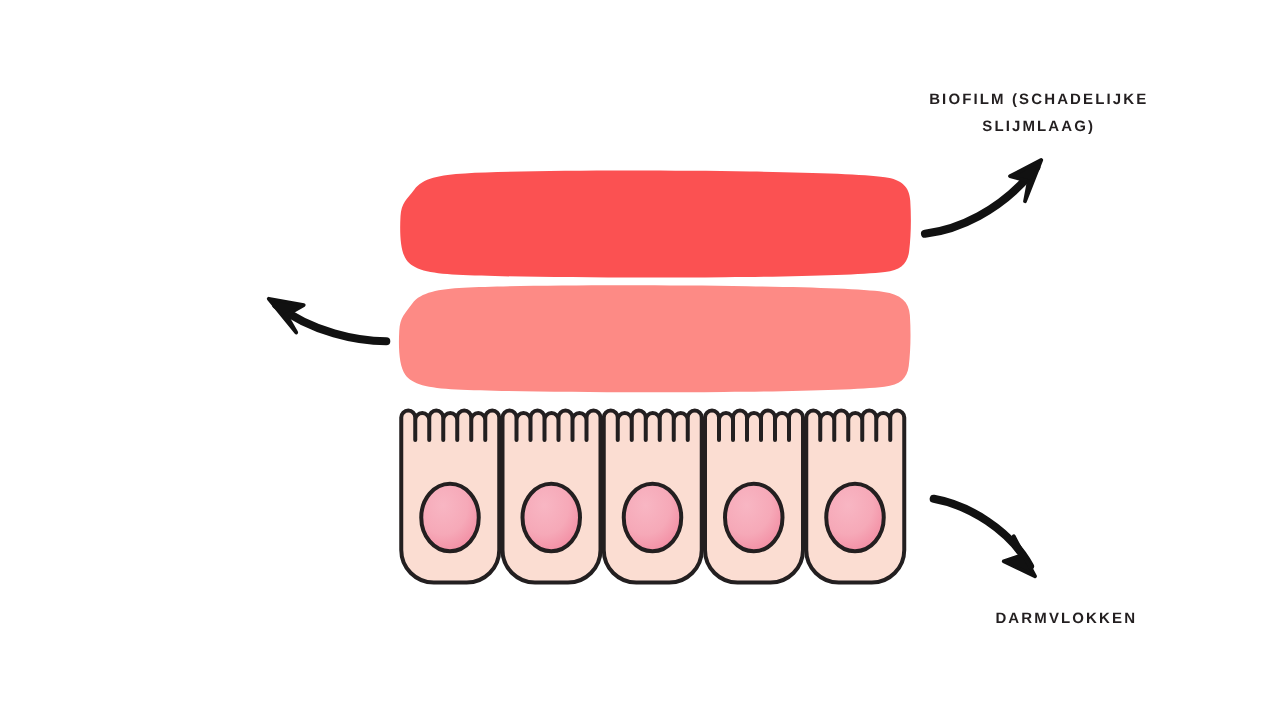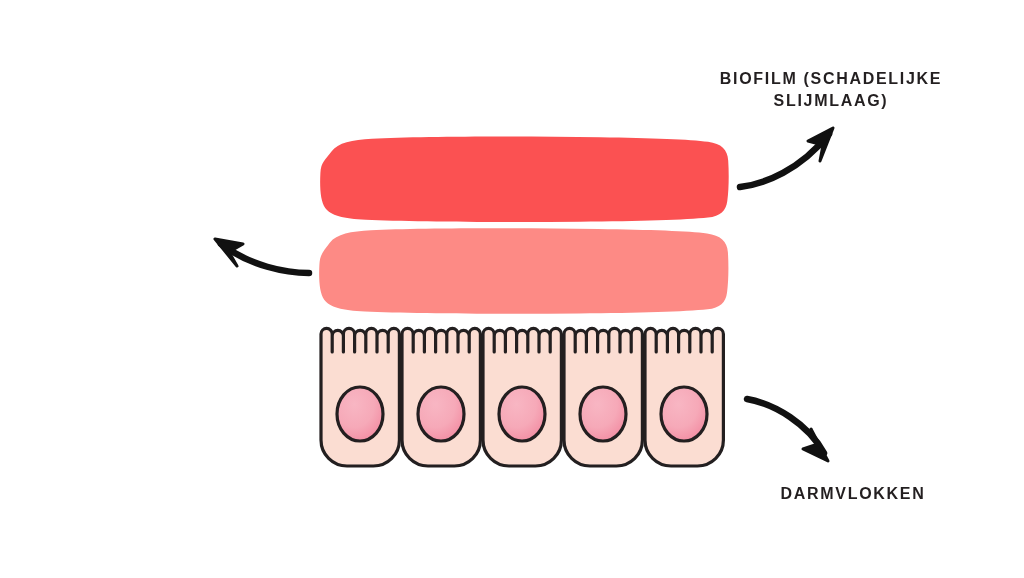--- a/index.html
+++ b/index.html
@@ -26,21 +26,21 @@
     top: 0;
     width: 1024px;
     height: 578px;
     display: block;
   }
   .label {
     position: absolute;
     color: #231f20;
     font-family: "Liberation Sans", sans-serif;
     font-weight: bold;
-    font-size: 16px;
+    font-size: 12px;
     letter-spacing: 1.7px;
     line-height: 22px;
     text-align: center;
     white-space: pre-line;
     text-transform: uppercase;
   }
   #label-biofilm {
     left: 706px;
     top: 68px;
     width: 250px;

